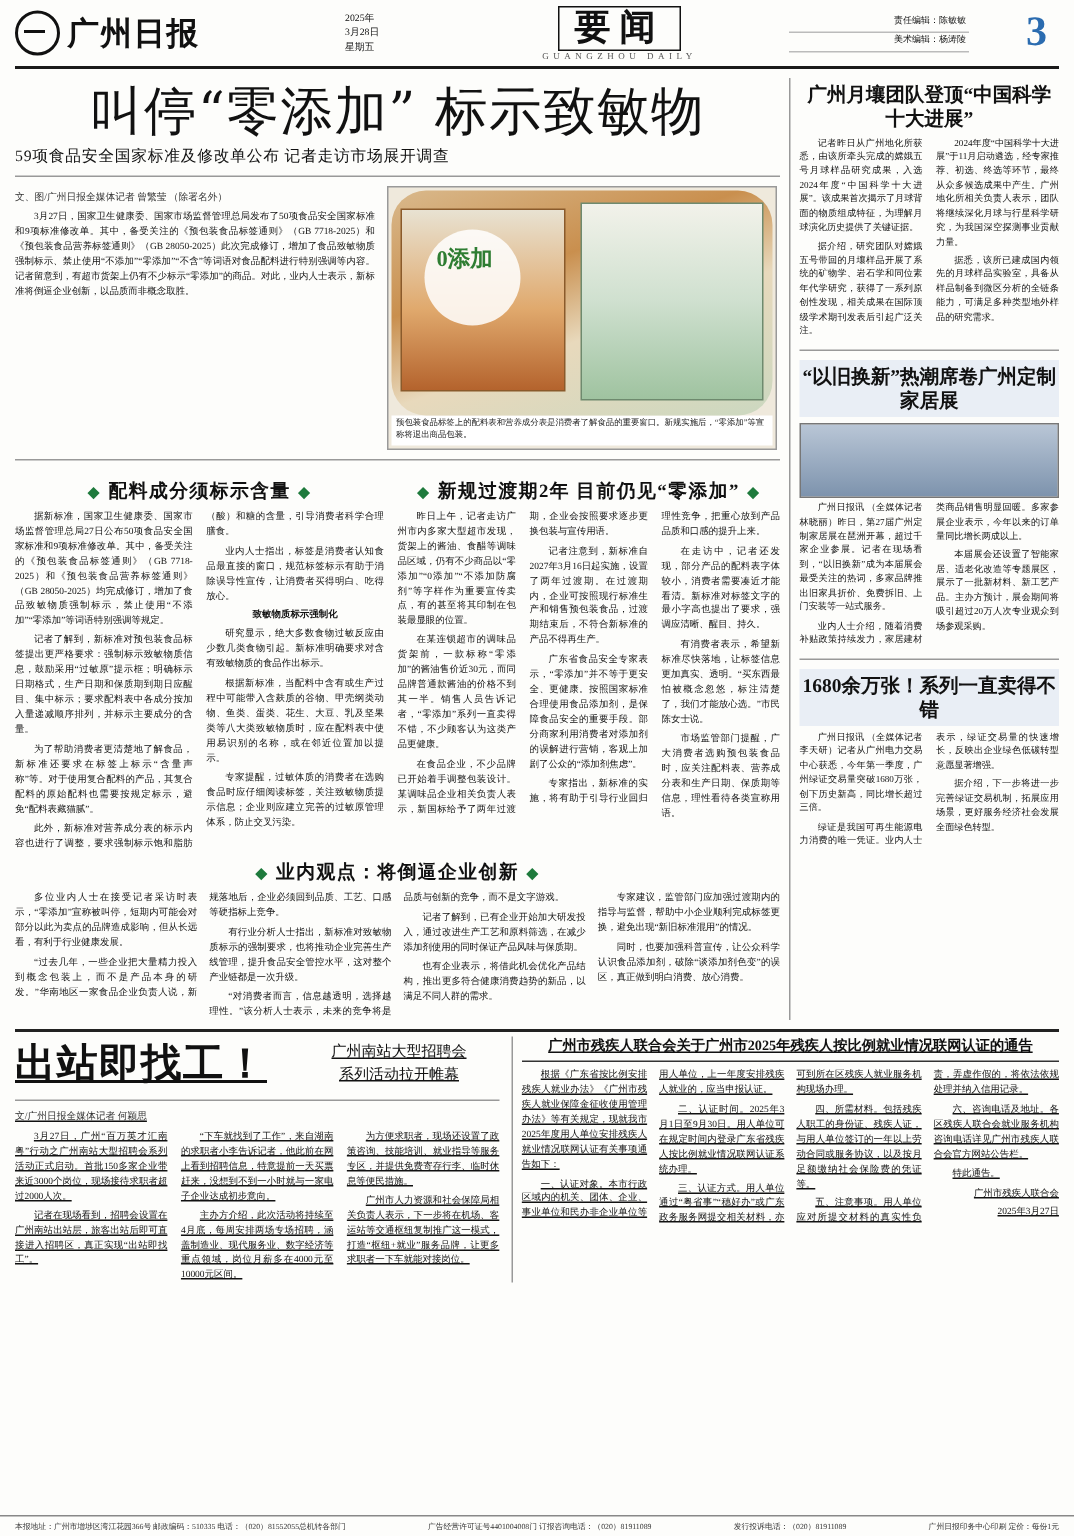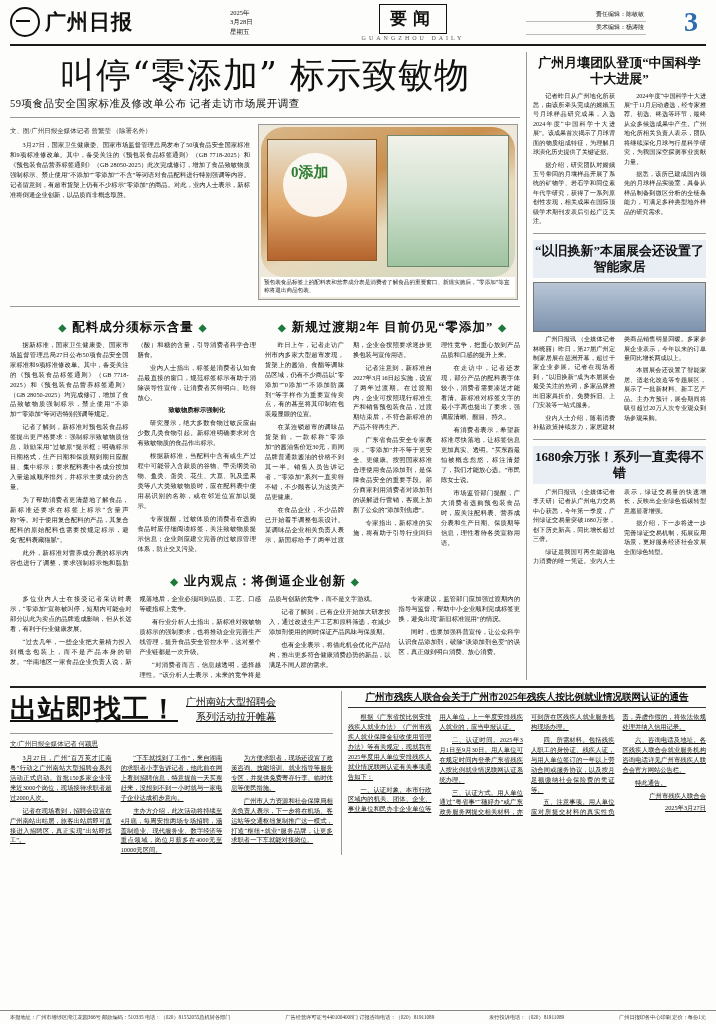--- a/index.html
+++ b/index.html
@@ -14,21 +14,21 @@
   .page{width:716px;height:1024px;position:relative;box-sizing:border-box;padding:0 10px;}
 
   
   .masthead{display:flex;align-items:center;height:44px;border-bottom:2px solid #1a1a1a;position:relative;gap:30px;}
   .logo-wrap{display:flex;align-items:center;gap:5px;width:190px;}
   .logo-circle{width:26px;height:26px;border-radius:50%;border:2px solid #111;position:relative;flex:none;}
   .logo-circle:before{content:"";position:absolute;left:4px;top:11px;width:14px;height:2px;background:#111;}
   .logo-text{font-size:21px;font-weight:bold;letter-spacing:1px;font-family:"DejaVu Serif",serif;}
   .date-block{font-size:6.5px;line-height:1.45;width:70px;color:#111;}
   .head-title{flex:1;text-align:center;}
-  .head-title .cn{font-size:17px;font-weight:bold;letter-spacing:6px;border:1px solid #111;display:inline-block;padding:0 10px;line-height:28px;text-align:center;}
+  .head-title .cn{font-size:24px;font-weight:bold;letter-spacing:6px;border:1px solid #111;display:inline-block;padding:0 10px;line-height:28px;text-align:center;}
   .head-title .en{font-size:6px;letter-spacing:3px;color:#555;margin-top:1px;}
   .editors{font-size:6px;line-height:1.6;text-align:right;width:120px;}
   .editors div{border-bottom:1px solid #bbb;padding:1px 2px;}
   .pagenum{font-size:28px;font-weight:bold;color:#2b6cb0;width:30px;text-align:center;}
 
   
   .cols{display:flex;gap:6px;margin-top:6px;}
   .main-col{width:510px;}
   .right-col{width:176px;border-left:1px solid #999;padding-left:6px;}
 
@@ -66,21 +66,21 @@
   .r-head.boxed{background:#e9eef5;padding:3px 2px;}
   .r-body{font-size:6.1px;line-height:1.55;text-align:justify;}
   .r-body p{margin:0 0 3px;text-indent:2em;}
   .r-photo{height:48px;background:linear-gradient(180deg,#b9c6d6,#7d93ad);border:1px solid #777;margin:3px 0;}
 
   
   .bottom{display:flex;gap:8px;margin-top:6px;border-top:2px solid #222;padding-top:3px;text-decoration:underline;}
   .bl{width:330px;}
   .br{width:366px;border-left:1px solid #999;padding-left:6px;}
   .big2{font-size:27px;font-weight:bold;font-family:"DejaVu Serif",serif;letter-spacing:1px;}
-  .sub2{font-size:10px;line-height:1.5;text-align:right;}
+  .sub2{font-size:10px;line-height:1.5;text-align:center;margin-left:35px;}
   .notice-title{font-size:9.5px;font-weight:bold;text-align:center;border-bottom:1px solid #333;padding-bottom:3px;margin-bottom:4px;}
 
   .footer{position:absolute;left:0;bottom:0;width:716px;border-top:1px solid #888;font-size:5.2px;color:#333;padding:3px 10px;box-sizing:border-box;display:flex;gap:8px;justify-content:space-between;}
 </style>
 </head>
 <body>
 
 <div class="page">
 
   <div class="masthead">
@@ -189,21 +189,21 @@
           <p>记者昨日从广州地化所获悉，由该所牵头完成的嫦娥五号月球样品研究成果，入选2024年度“中国科学十大进展”。该成果首次揭示了月球背面的物质组成特征，为理解月球演化历史提供了关键证据。</p>
           <p>据介绍，研究团队对嫦娥五号带回的月壤样品开展了系统的矿物学、岩石学和同位素年代学研究，获得了一系列原创性发现，相关成果在国际顶级学术期刊发表后引起广泛关注。</p>
           <p>2024年度“中国科学十大进展”于11月启动遴选，经专家推荐、初选、终选等环节，最终从众多候选成果中产生。广州地化所相关负责人表示，团队将继续深化月球与行星科学研究，为我国深空探测事业贡献力量。</p>
           <p>据悉，该所已建成国内领先的月球样品实验室，具备从样品制备到微区分析的全链条能力，可满足多种类型地外样品的研究需求。</p>
         </div>
       </div>
 
       <div class="rule"></div>
 
       <div>
-        <div class="r-head boxed">“以旧换新”本届展会还设置了智能家居</div>
+        <div class="r-head boxed">“以旧换新”热潮席卷广州定制家居展</div>
         <div class="r-photo"></div>
         <div class="r-body txtcols-2">
           <p>广州日报讯 （全媒体记者 林晓丽）昨日，第27届广州定制家居展在琶洲开幕，超过千家企业参展。记者在现场看到，“以旧换新”成为本届展会最受关注的热词，多家品牌推出旧家具折价、免费拆旧、上门安装等一站式服务。</p>
           <p>业内人士介绍，随着消费补贴政策持续发力，家居建材类商品销售明显回暖。多家参展企业表示，今年以来的订单量同比增长两成以上。</p>
           <p>本届展会还设置了智能家居、适老化改造等专题展区，展示了一批新材料、新工艺产品。主办方预计，展会期间将吸引超过20万人次专业观众到场参观采购。</p>
         </div>
       </div>
 
       <div class="rule"></div>
 

